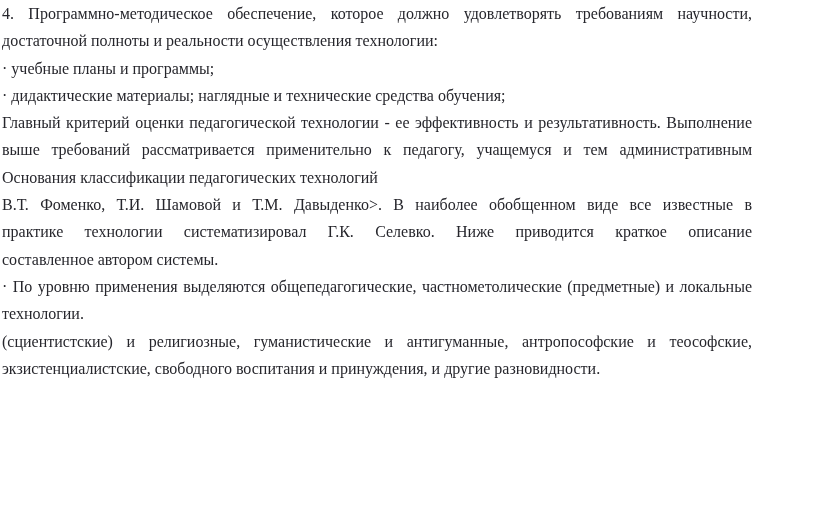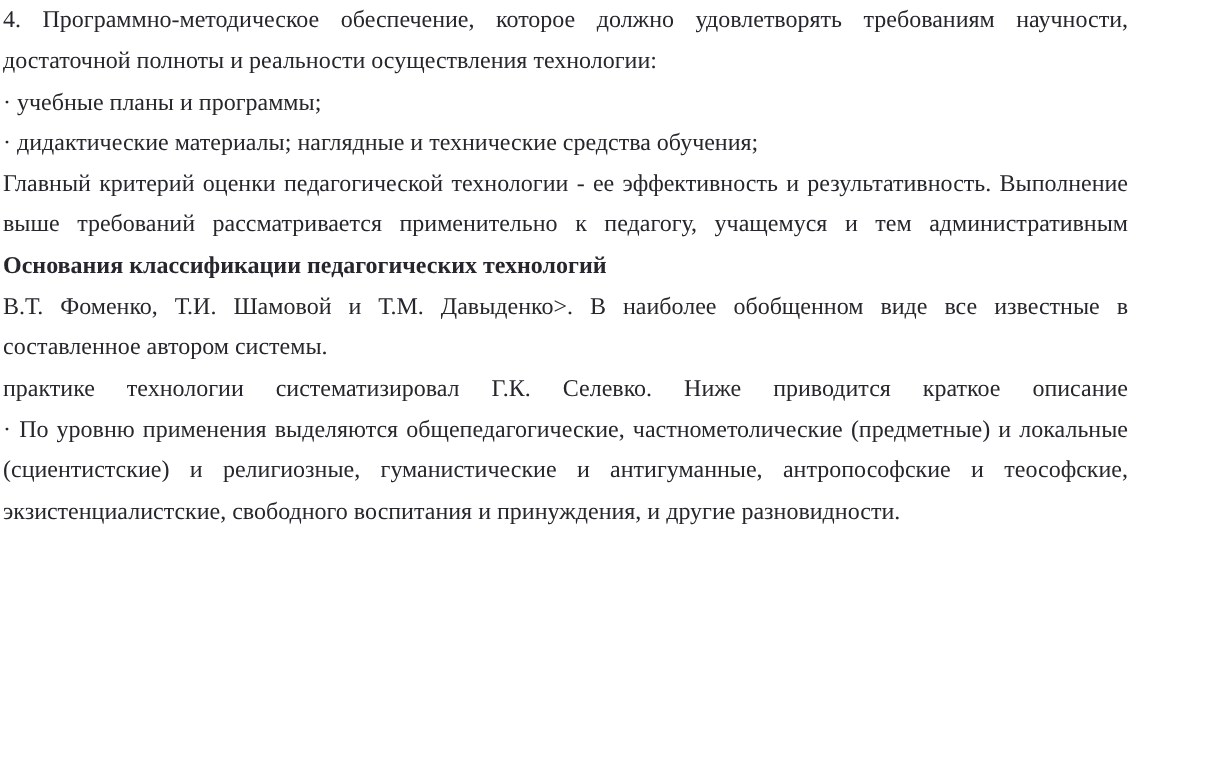--- a/index.html
+++ b/index.html
@@ -26,33 +26,34 @@
   .line {
     text-align: justify;
     height: 27.3px;
     overflow: hidden;
   }
   
   .jl {
     text-align-last: justify;
   }
   .bold {
-    font-weight: bold;
+    font-weight: normal;
   }
 </style>
 </head>
 <body>
 
 <div class="doc">
     <div class="line jl">4. Программно-методическое обеспечение, которое должно удовлетворять требованиям научности, технологичности,</div>
     <div class="line">достаточной полноты и реальности осуществления технологии:</div>
     <div class="line">· учебные планы и программы;</div>
     <div class="line">· дидактические материалы; наглядные и технические средства обучения;</div>
     <div class="line jl">Главный критерий оценки педагогической технологии - ее эффективность и результативность. Выполнение названных</div>
     <div class="line jl">выше требований рассматривается применительно к педагогу, учащемуся и тем административным структурам, которые</div>
     <div class="line bold">Основания классификации педагогических технологий</div>
     <div class="line jl">В.Т. Фоменко, Т.И. Шамовой и Т.М. Давыденко&gt;. В наиболее обобщенном виде все известные в педагогической науке и</div>
+    <div class="line jl">практике технологии систематизировал Г.К. Селевко. Ниже приводится краткое описание классификационных групп,</div>
     <div class="line">составленное автором системы.</div>
-    <div class="line jl">практике технологии систематизировал Г.К. Селевко. Ниже приводится краткое описание классификационных групп,</div>
     <div class="line jl">· По уровню применения выделяются общепедагогические, частнометолические (предметные) и локальные (модульные)</div>
+    <div class="line">технологии.</div>
     <div class="line jl">(сциентистские) и религиозные, гуманистические и антигуманные, антропософские и теософские, прагматические и</div>
     <div class="line">экзистенциалистские, свободного воспитания и принуждения, и другие разновидности.</div>
   </div>
 
 </body></html>

